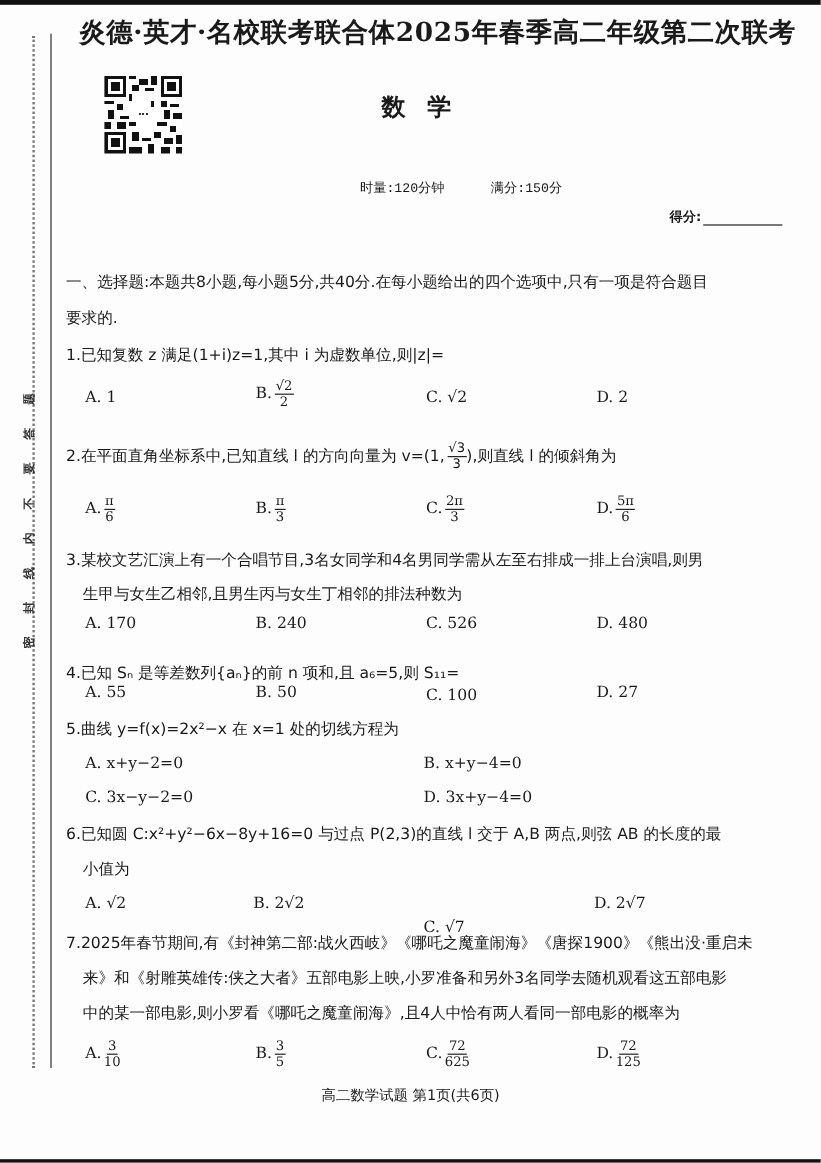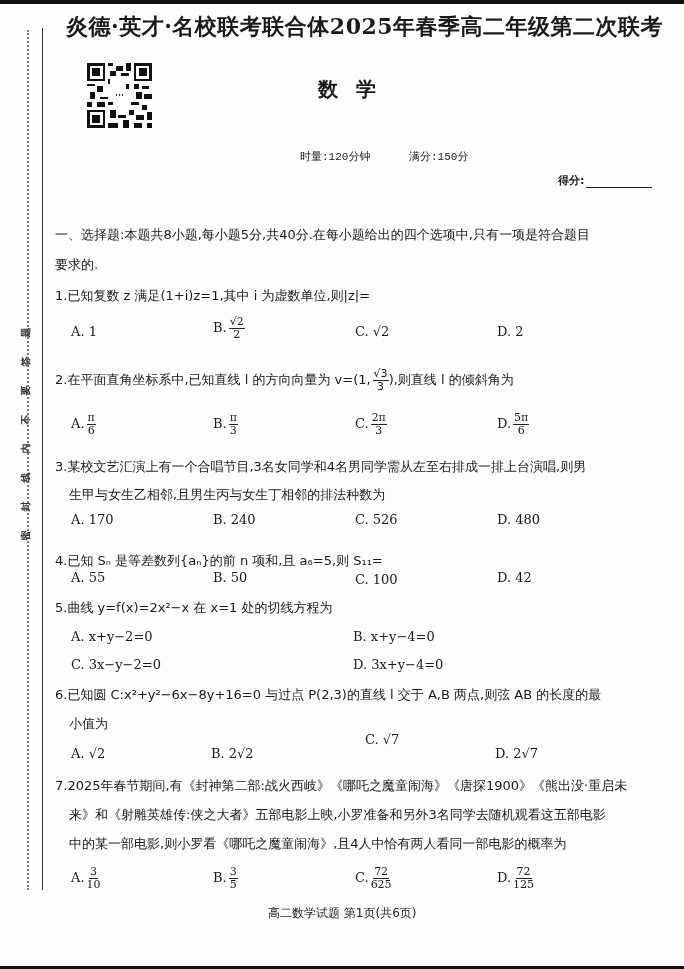--- a/index.html
+++ b/index.html
@@ -166,37 +166,37 @@
   <div class="opt" style="top:512px;left:158px;">B. 240</div>
   <div class="opt" style="top:512px;left:300px;">C. 526</div>
   <div class="opt" style="top:512px;left:442px;">D. 480</div>
 
   <div class="line" style="top:542px;left:0;margin-top:10px;">
     <span>4.</span><span>已知 Sₙ 是等差数列{aₙ}的前 n 项和,且 a₆=5,则 S₁₁=</span>
   </div>
   <div class="opt" style="top:570px;left:16px;">A. 55</div>
   <div class="opt" style="top:570px;left:158px;">B. 50</div>
   <div class="opt" style="top:572px;left:300px;text-align:right;">C. 100</div>
-  <div class="opt" style="top:570px;left:442px;">D. 42</div>
+  <div class="opt" style="top:570px;left:442px;">D. 27</div>
 
   <div class="line" style="top:599px;left:0;">
     <span>5.</span><span>曲线 y=f(x)=2x²−x 在 x=1 处的切线方程为</span>
   </div>
   <div class="opt" style="top:629px;left:16px;">A. x+y−2=0</div>
   <div class="opt" style="top:629px;left:298px;">B. x+y−4=0</div>
   <div class="opt" style="top:657px;left:16px;text-align:right;">C. 3x−y−2=0</div>
   <div class="opt" style="top:657px;left:298px;">D. 3x+y−4=0</div>
 
   <div class="line" style="top:686px;left:0;">
     <span>6.</span><span>已知圆 C:x²+y²−6x−8y+16=0 与过点 P(2,3)的直线 l 交于 A,B 两点,则弦 AB 的长度的最</span>
   </div>
   <div class="line" style="top:715px;left:14px;">小值为</div>
   <div class="opt" style="top:746px;left:16px;">A. √2</div>
   <div class="opt" style="top:746px;left:156px;">B. 2√2</div>
-  <div class="opt" style="top:732px;left:298px;margin-left:12px;">C. √7</div>
+  <div class="opt" style="top:766px;left:298px;">C. √7</div>
   <div class="opt" style="top:746px;left:440px;">D. 2√7</div>
 
   <div class="line" style="top:777px;left:0;">
     <span>7.</span><span>2025年春节期间,有《封神第二部:战火西岐》《哪吒之魔童闹海》《唐探1900》《熊出没·重启未</span>
   </div>
   <div class="line" style="top:806px;left:14px;">来》和《射雕英雄传:侠之大者》五部电影上映,小罗准备和另外3名同学去随机观看这五部电影</div>
   <div class="line" style="top:835px;left:14px;">中的某一部电影,则小罗看《哪吒之魔童闹海》,且4人中恰有两人看同一部电影的概率为</div>
   <div class="opt" style="top:866px;left:16px;">
     <span>A.</span><span class="frac">
         <span class="num">3</span>

